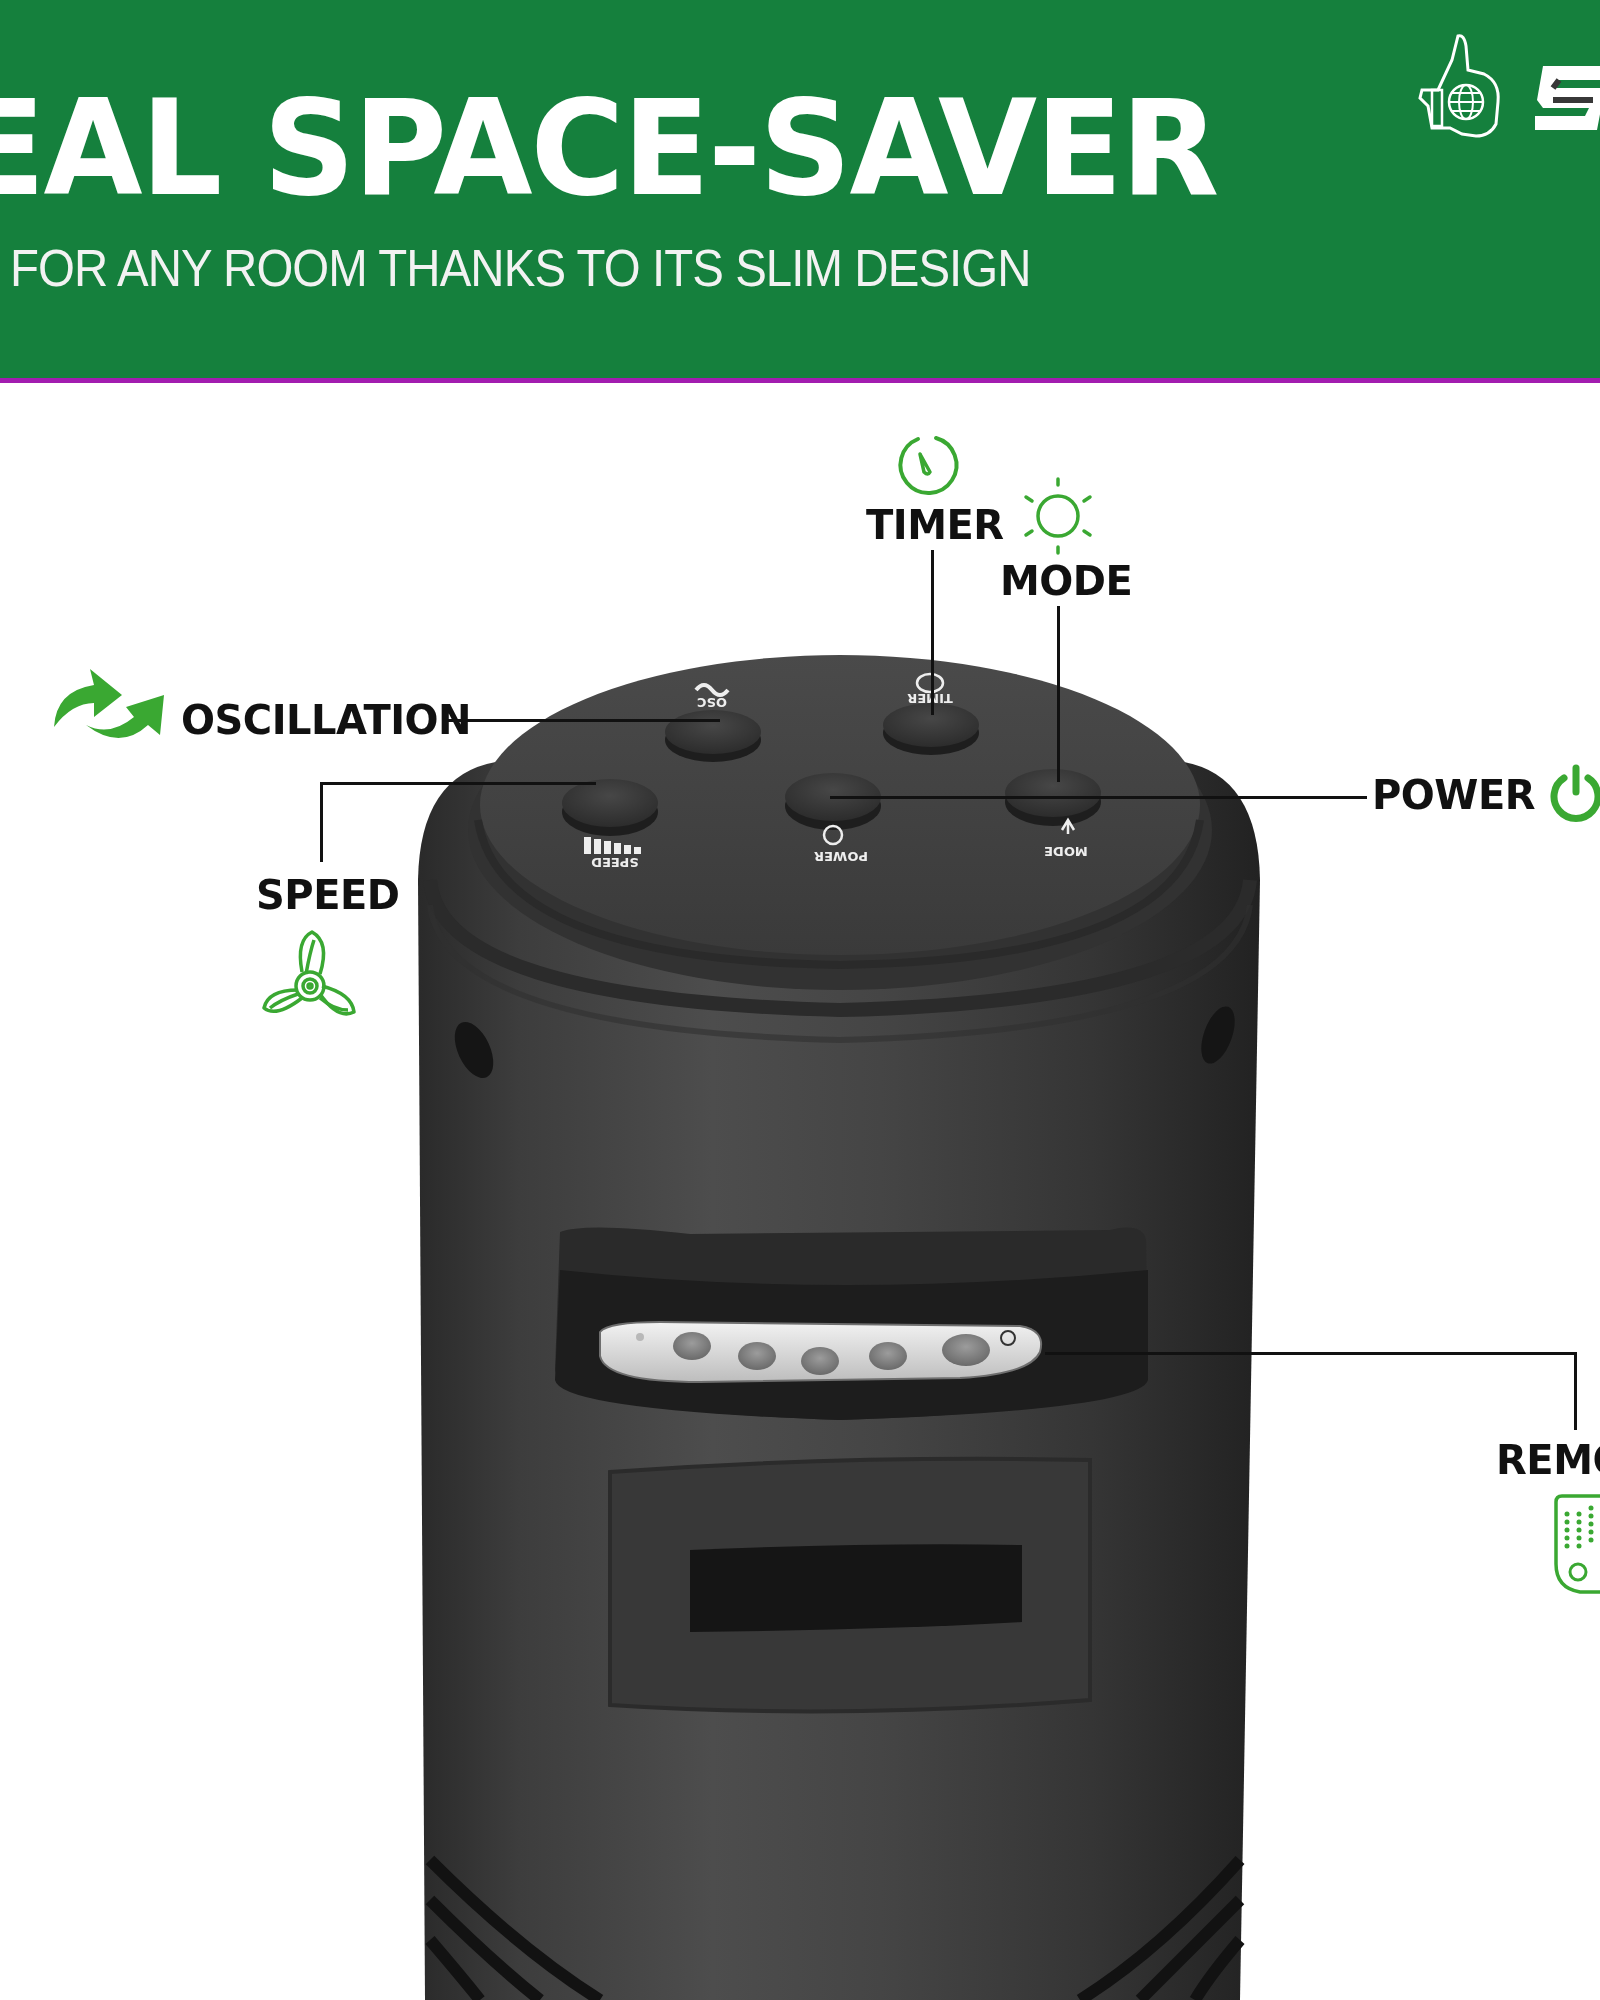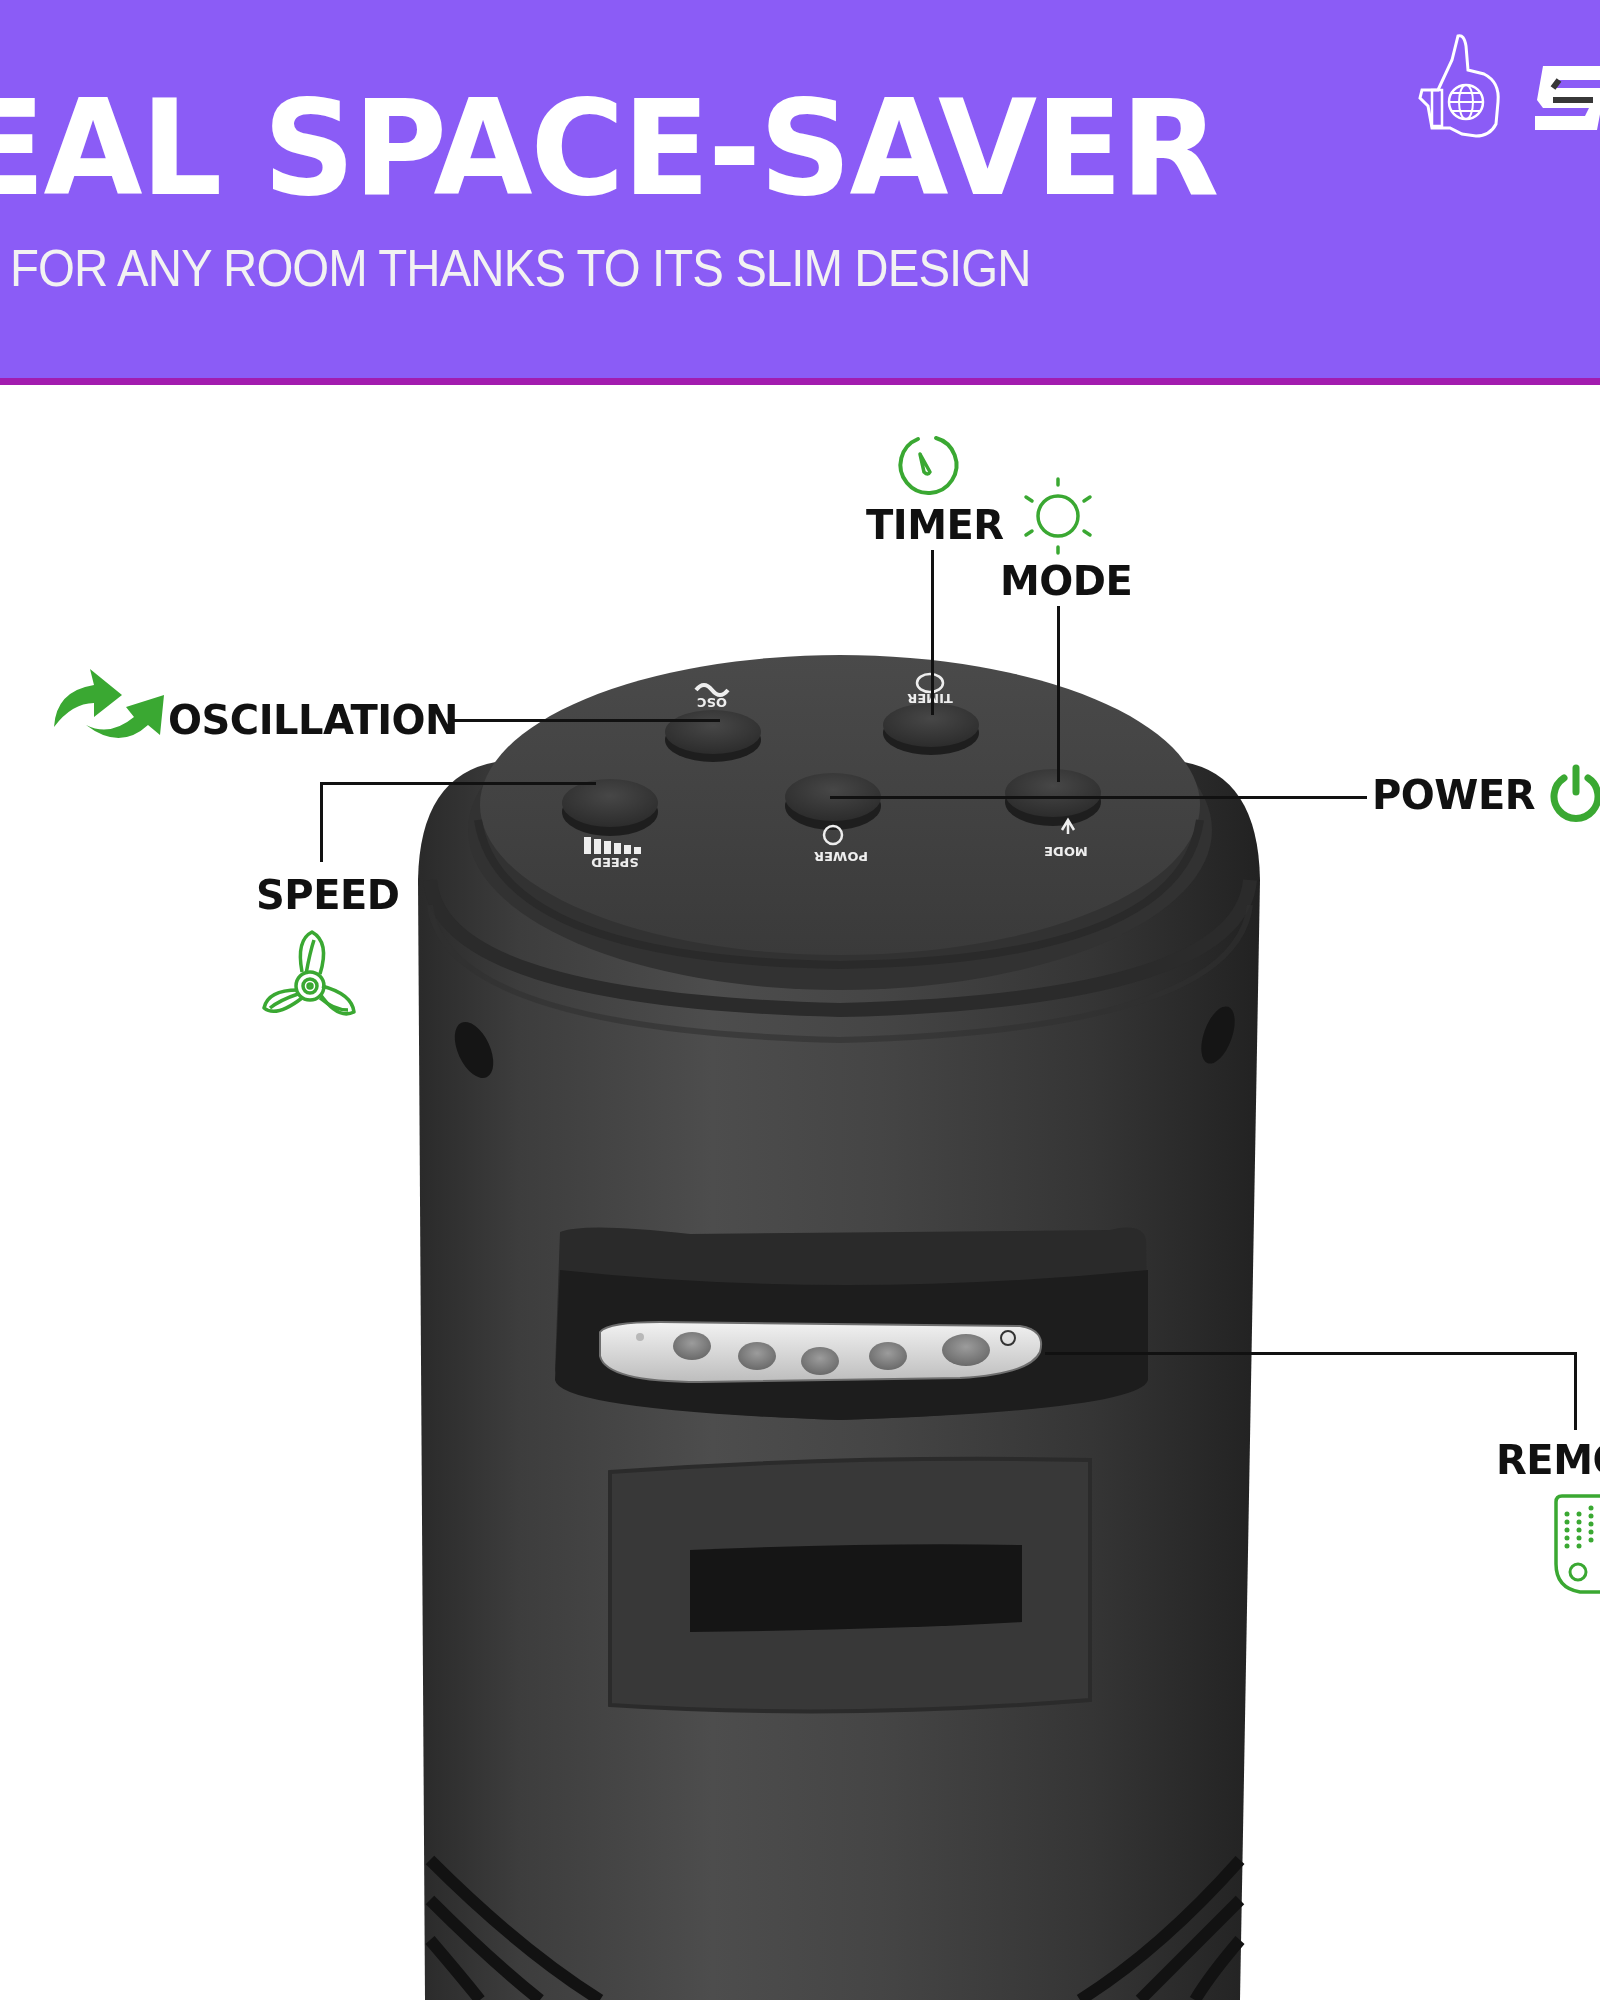--- a/index.html
+++ b/index.html
@@ -1,24 +1,24 @@
 <!DOCTYPE html>
 <html><head>
 <meta charset="utf-8">
 <style>
   html, body { margin:0; padding:0; }
   body { width:1600px; height:2000px; position:relative; overflow:hidden; background:#ffffff; font-family:"Liberation Sans", sans-serif; }
-  .header { position:absolute; left:0; top:0; width:1600px; height:378px; background:#8b5cf6; border-bottom:7px solid #a21caf; }
+  .header { position:absolute; left:0; top:0; width:1600px; height:378px; background:#15803d; border-bottom:5px solid #a21caf; }
   .title { position:absolute; left:-42px; top:82px; margin:0; font-family:"DejaVu Sans", sans-serif; font-weight:bold; font-size:132px; letter-spacing:-2px; color:#ffffff; white-space:nowrap; line-height:1; transform:scaleX(0.97); transform-origin:left top; }
   .subtitle { position:absolute; left:10px; top:243px; font-family:"Liberation Sans", sans-serif; font-size:51px; color:#f2f2f2; white-space:nowrap; letter-spacing:-1px; line-height:1; transform:scaleX(0.93); transform-origin:left top; }
   .logo-icon { position:absolute; left:1410px; top:32px; width:100px; height:110px; }
   .logo-mark { position:absolute; left:1535px; top:64px; width:70px; height:68px; }
 
   .label { position:absolute; font-family:"DejaVu Sans", sans-serif; font-weight:bold; color:#111; white-space:nowrap; line-height:1; letter-spacing:-0.5px; }
-  .lbl-osc { left:168px; top:700px; font-size:40px; }
+  .lbl-osc { left:181px; top:700px; font-size:40px; }
   .lbl-timer { left:866px; top:505px; font-size:40px; }
   .lbl-mode { left:1000px; top:561px; font-size:40px; }
   .lbl-speed { left:256px; top:875px; font-size:40px; }
   .lbl-power { left:1372px; top:775px; font-size:40px; }
   .lbl-remote { left:1496px; top:1440px; font-size:40px; }
 
   .leader { position:absolute; background:#111; }
 
   .icon { position:absolute; }
   .device { position:absolute; left:0; top:0; width:1600px; height:2000px; }

